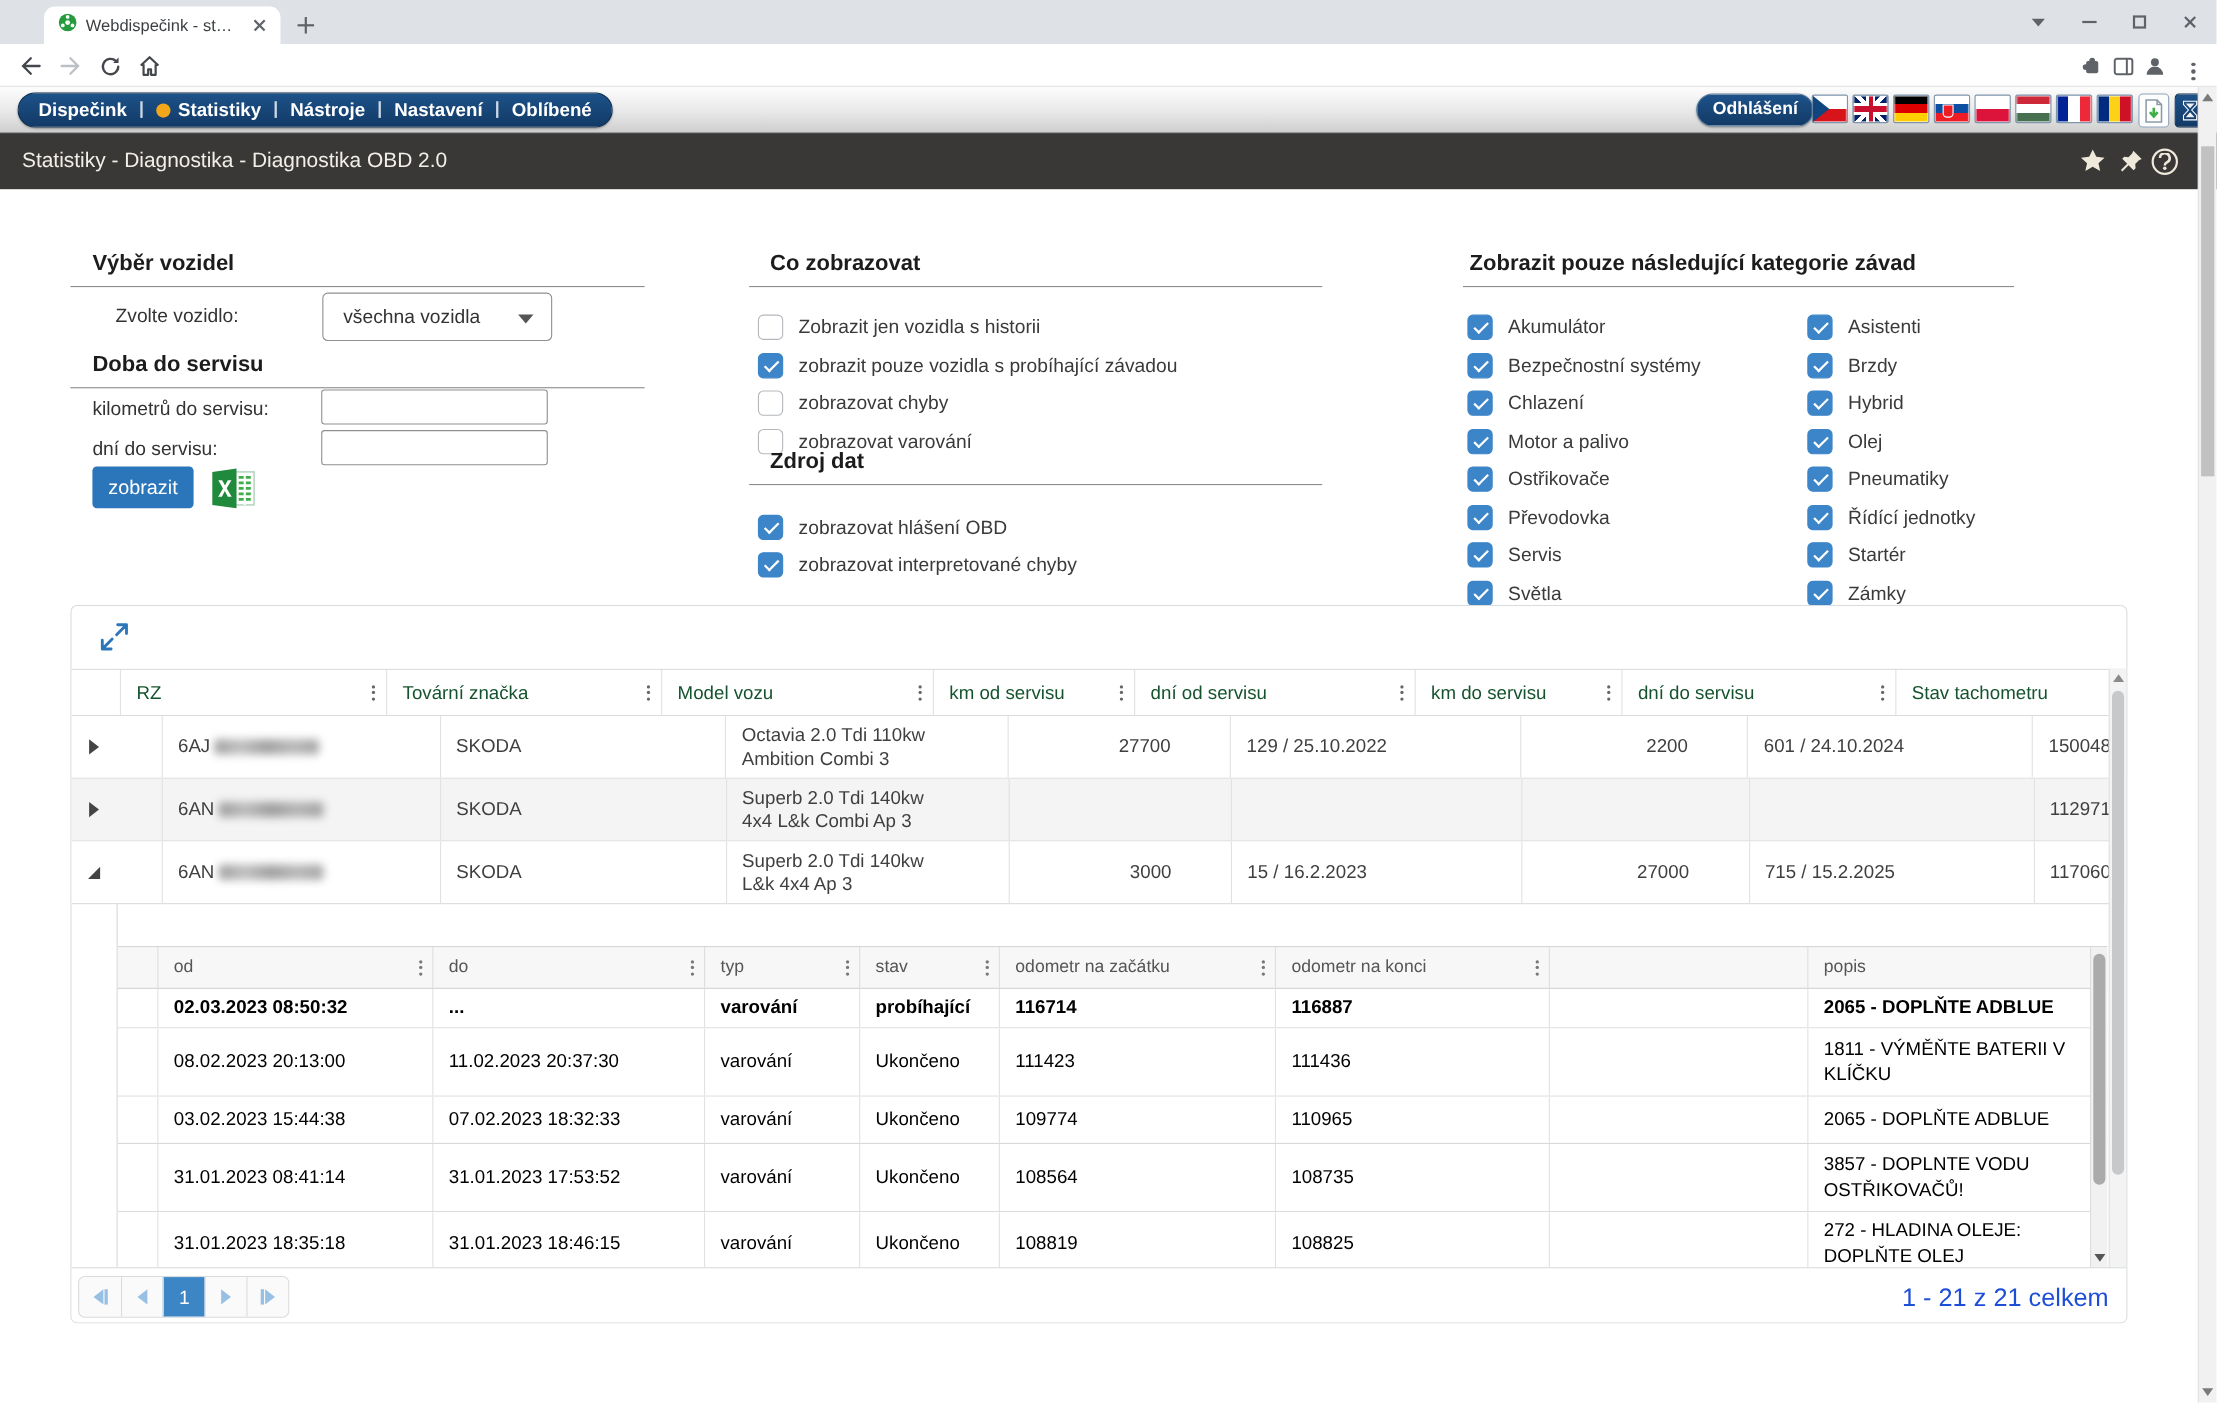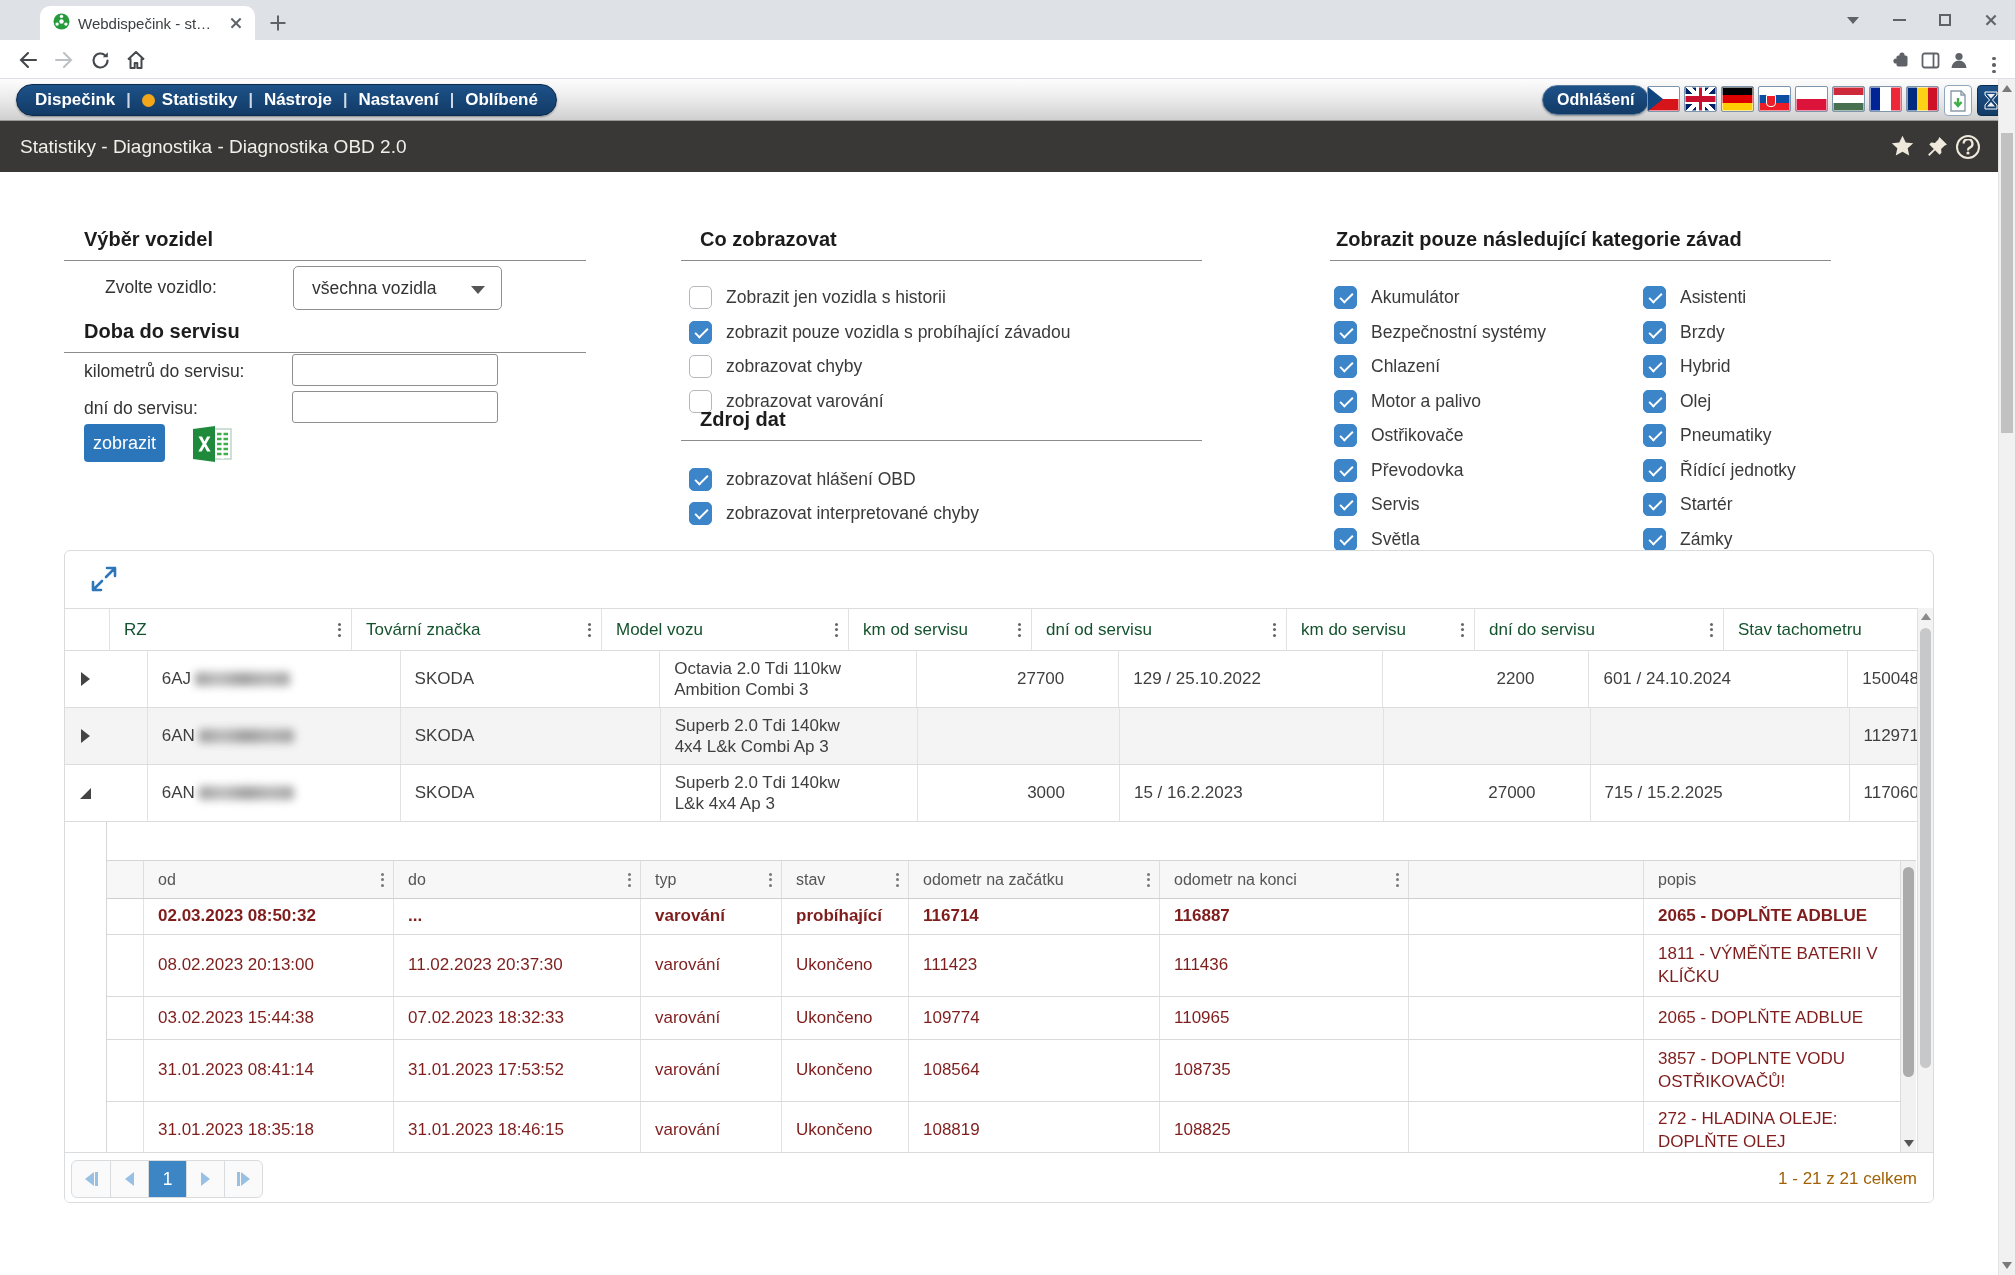--- a/index.html
+++ b/index.html
@@ -95,21 +95,21 @@
 .ftitle { font-size:20px; font-weight:bold; color:#1c1c1c; padding-bottom:9px;
   border-bottom:1px solid #8c8c8c; }
 .flabel { font-size:17.5px; color:#333; }
 .select-box { position:absolute; left:229px; top:38px; width:209px; height:44px;
   border:1px solid #8f8f8f; border-radius:5px; background:#fff; display:flex; align-items:center;
   padding:0 18px; font-size:17.5px; color:#333; }
 .caret-down { position:absolute; right:16px; top:19px; width:0; height:0;
   border-left:7px solid transparent; border-right:7px solid transparent; border-top:8px solid #555; }
 .txt-input { position:absolute; left:228px; width:206px; height:32px; border:1px solid #8f8f8f;
   border-radius:3px; background:#fff; font-size:16px; padding:0 8px; outline:none; }
-.show-btn { position:absolute; left:20px; top:196px; width:81px; height:38px; background:#2b76ba;
+.show-btn { position:absolute; left:20px; top:196px; width:92px; height:38px; background:#2b76ba;
   border:none; border-radius:4px; color:#fff; font-size:18px; font-family:inherit; }
 .excel-icn { position:absolute; left:128px; top:197px; }
 .optrow { position:absolute; display:flex; align-items:center; gap:14px;margin-top:20px; }
 .cb { width:23px; height:23px; border-radius:5px; background:#fff; border:1px solid #b4b8bc;
   position:relative; flex:0 0 auto; }
 .cb.checked { background:#3c85c8; border-color:#3c85c8; }
 .cb.checked::after { content:""; position:absolute; left:5px; top:6px; width:11px; height:5px;
   border-left:2.6px solid #fff; border-bottom:2.6px solid #fff; transform:rotate(-45deg); }
 .optrow label { font-size:17.5px; color:#3a3a3a; white-space:nowrap; }
 
@@ -149,21 +149,21 @@
   border-bottom:1px solid #cfcfcf;margin-top:38px; }
 .sth { display:flex; align-items:center; font-size:16px; color:#555; padding:0 10px 0 14px; position:relative; }
 .sth + .sth { border-left:1px solid #dedede; }
 .sth .colmenu { position:absolute; right:9px; }
 .sth .colmenu i { background:#777; }
 .s0{width:36px;} .s1{width:250px;} .s2{width:247px;} .s3{width:141px;} .s4{width:127px;}
 .s5{width:251px;} .s6{width:249px;} .s7{width:235px;} .s8{flex:1; padding-right:36px;}
 .srow { display:flex; background:#fff; border-bottom:1px solid #d9d9d9; }
 .srow.bold { font-weight:bold; }
 .srow.gray { background:#e9e9e9; }
-.sd { display:flex; align-items:center; font-size:17px; color:#7f1d1d; padding:0 14px; line-height:1.3; }
+.sd { display:flex; align-items:center; font-size:17px; color:#000000; padding:0 14px; line-height:1.3; }
 .sd + .sd { border-left:1px solid #e2e2e2; }
 .h36{height:36px;} .h43{height:43px;} .h58{height:58px;} .h62{height:62px;}
 
 
 .gscroll { position:absolute; right:0; top:57px; width:16px; height:544px; background:#f3f3f3;
   border-left:1px solid #e0e0e0; }
 .gscroll .up { position:absolute; top:5px; left:3px; width:0; height:0;
   border-left:5px solid transparent; border-right:5px solid transparent; border-bottom:7px solid #8a8a8a; }
 .gscroll .thumb { position:absolute; left:2px; top:20px; width:11px; height:440px;
   background:#c6c8ca; border-radius:6px; }
@@ -187,21 +187,21 @@
   border:1px solid #d9dcde; border-radius:6px; overflow:hidden; background:#fafafa; }
 .pcell { width:38px; height:36px; display:flex; align-items:center; justify-content:center; gap:1px; }
 .pcell + .pcell { border-left:1px solid #d9dcde; }
 .pcell.active { background:#3d86c6; color:#fff; font-size:17.5px; }
 .ptri-l { width:0; height:0; border-top:7px solid transparent; border-bottom:7px solid transparent;
   border-right:9px solid #98c0e4; }
 .ptri-r { width:0; height:0; border-top:7px solid transparent; border-bottom:7px solid transparent;
   border-left:9px solid #98c0e4; }
 .pbar { width:3px; height:14px; background:#98c0e4; }
 .pg-summary { position:absolute; right:16px; top:0; height:52px; display:flex; align-items:center;
-  color:#a16207; font-size:17px; }
+  color:#1d4ed8; font-size:23px; }
 </style>
 </head>
 <body>
 
 <div id="app">
 
   <div class="tabstrip">
     <div class="tab">
       <span>
         <svg width="17" height="17" viewBox="0 0 17 17">

